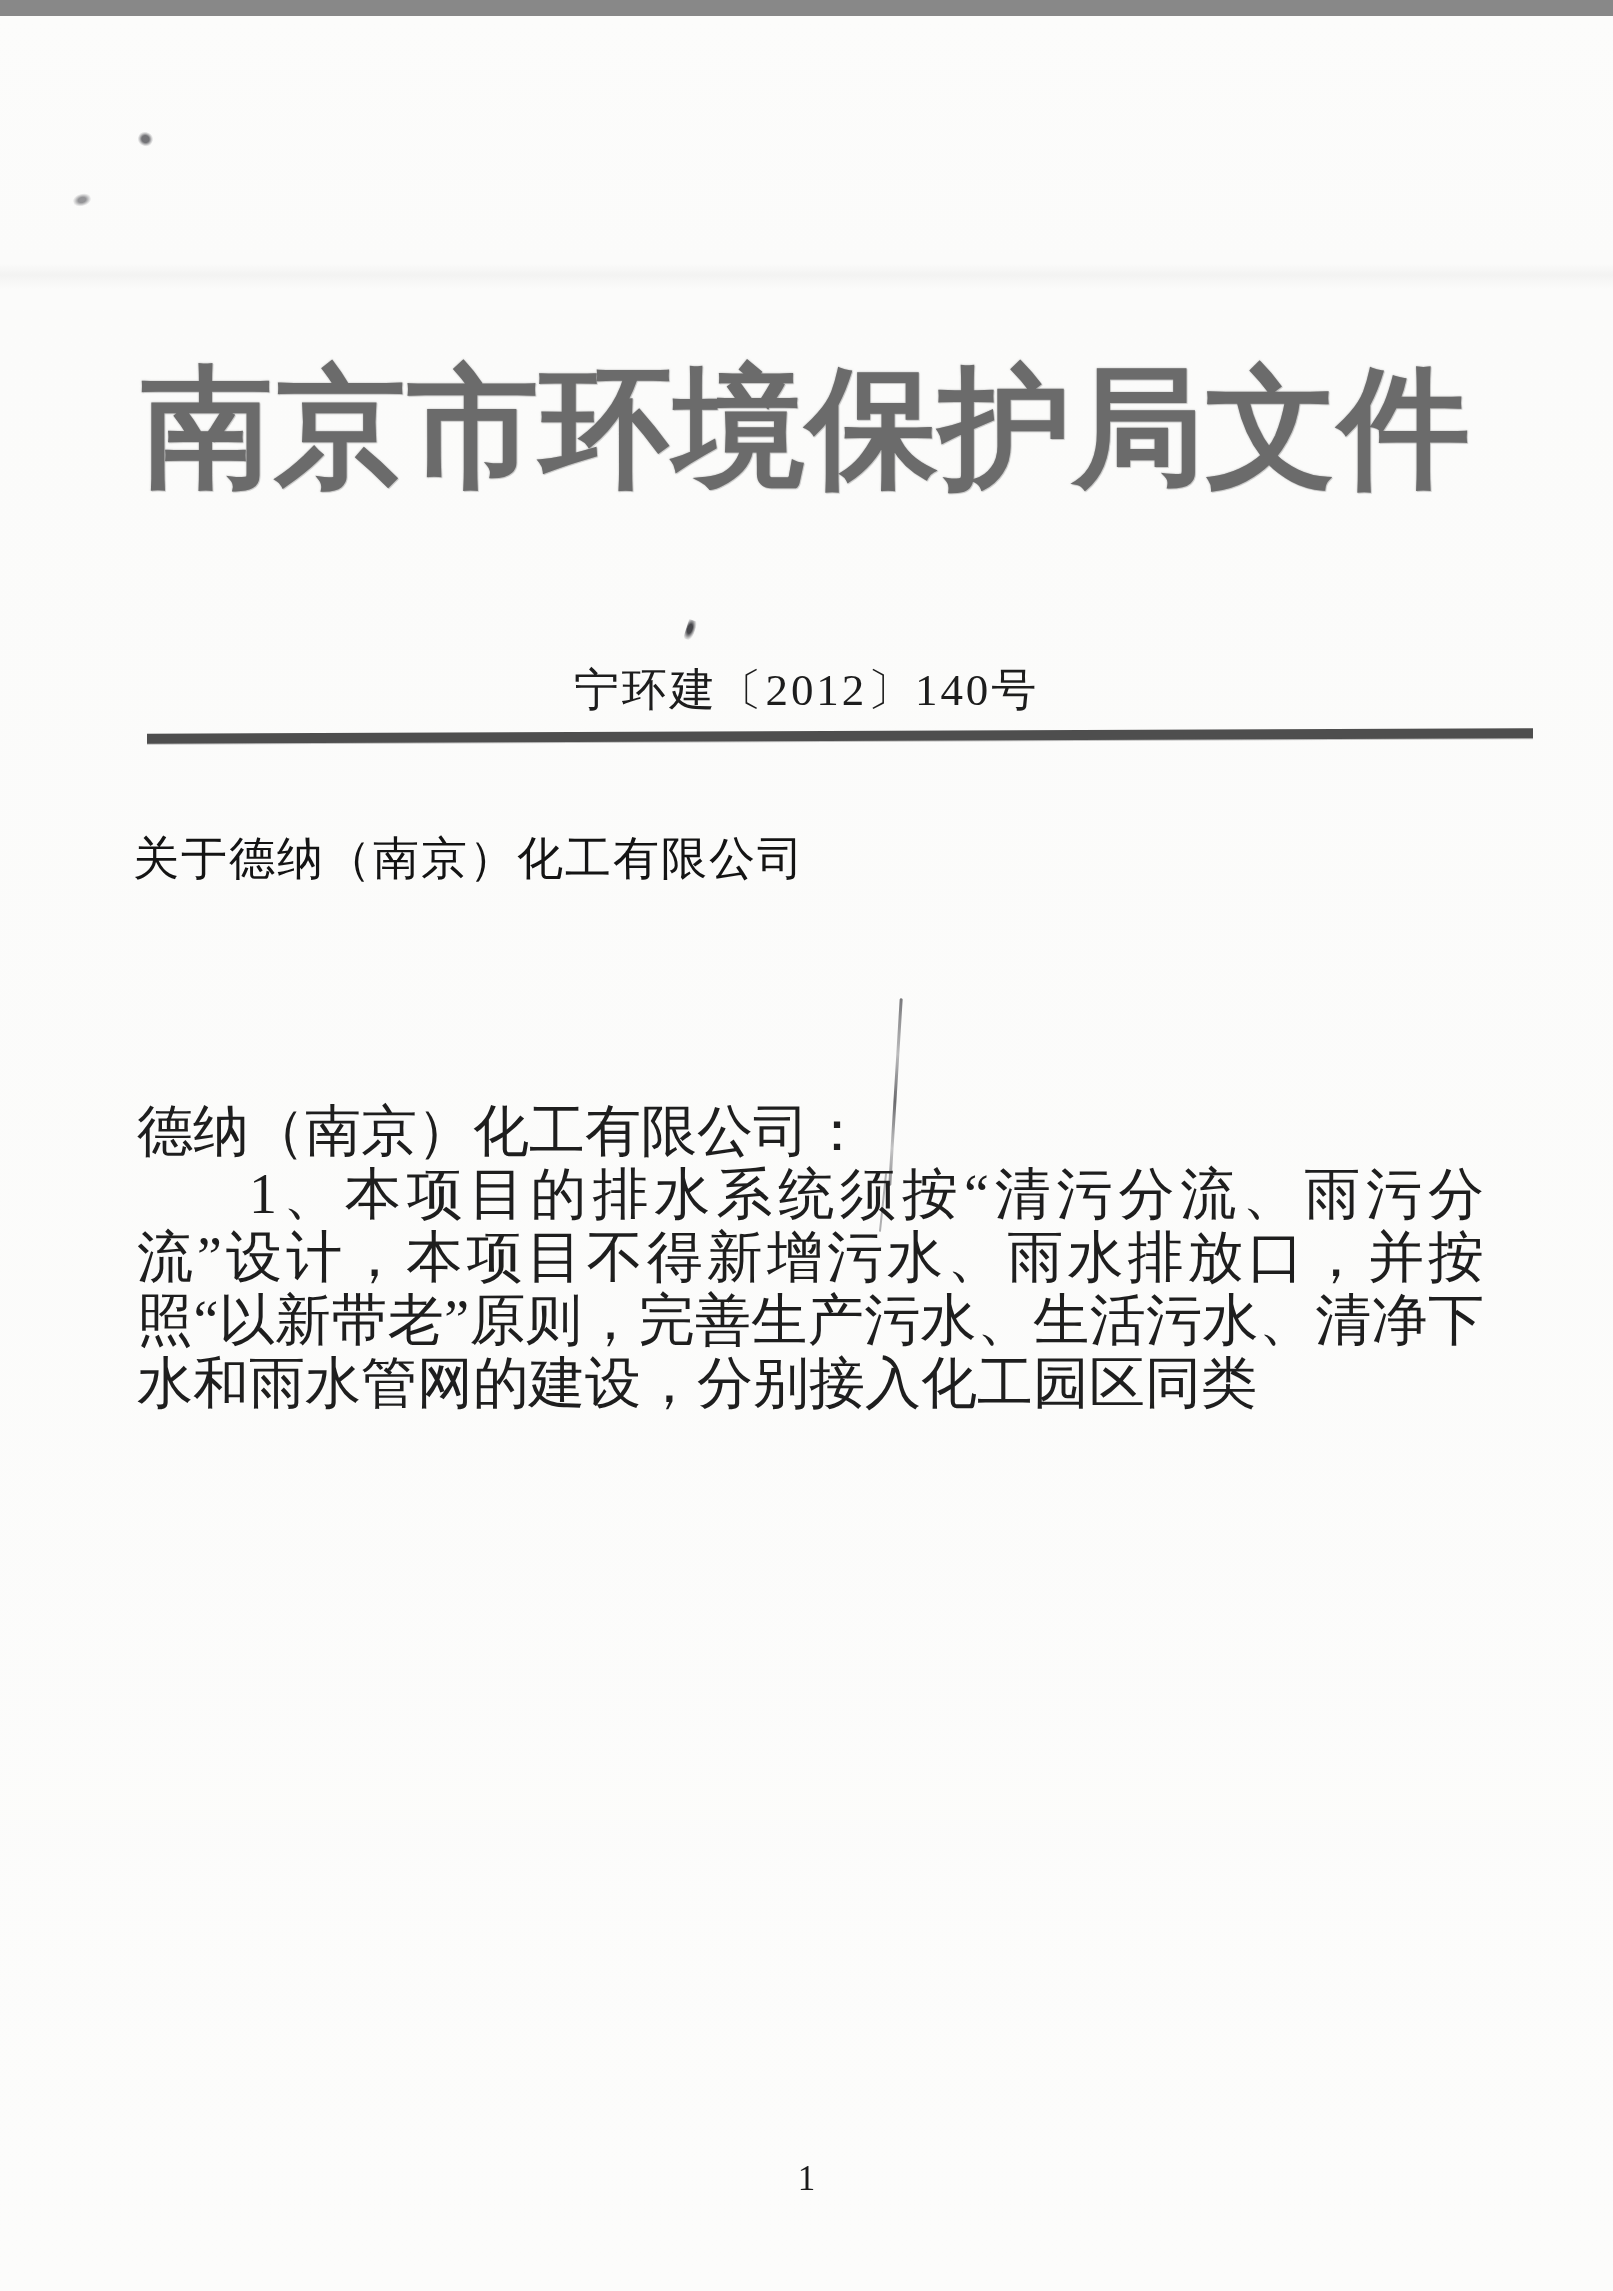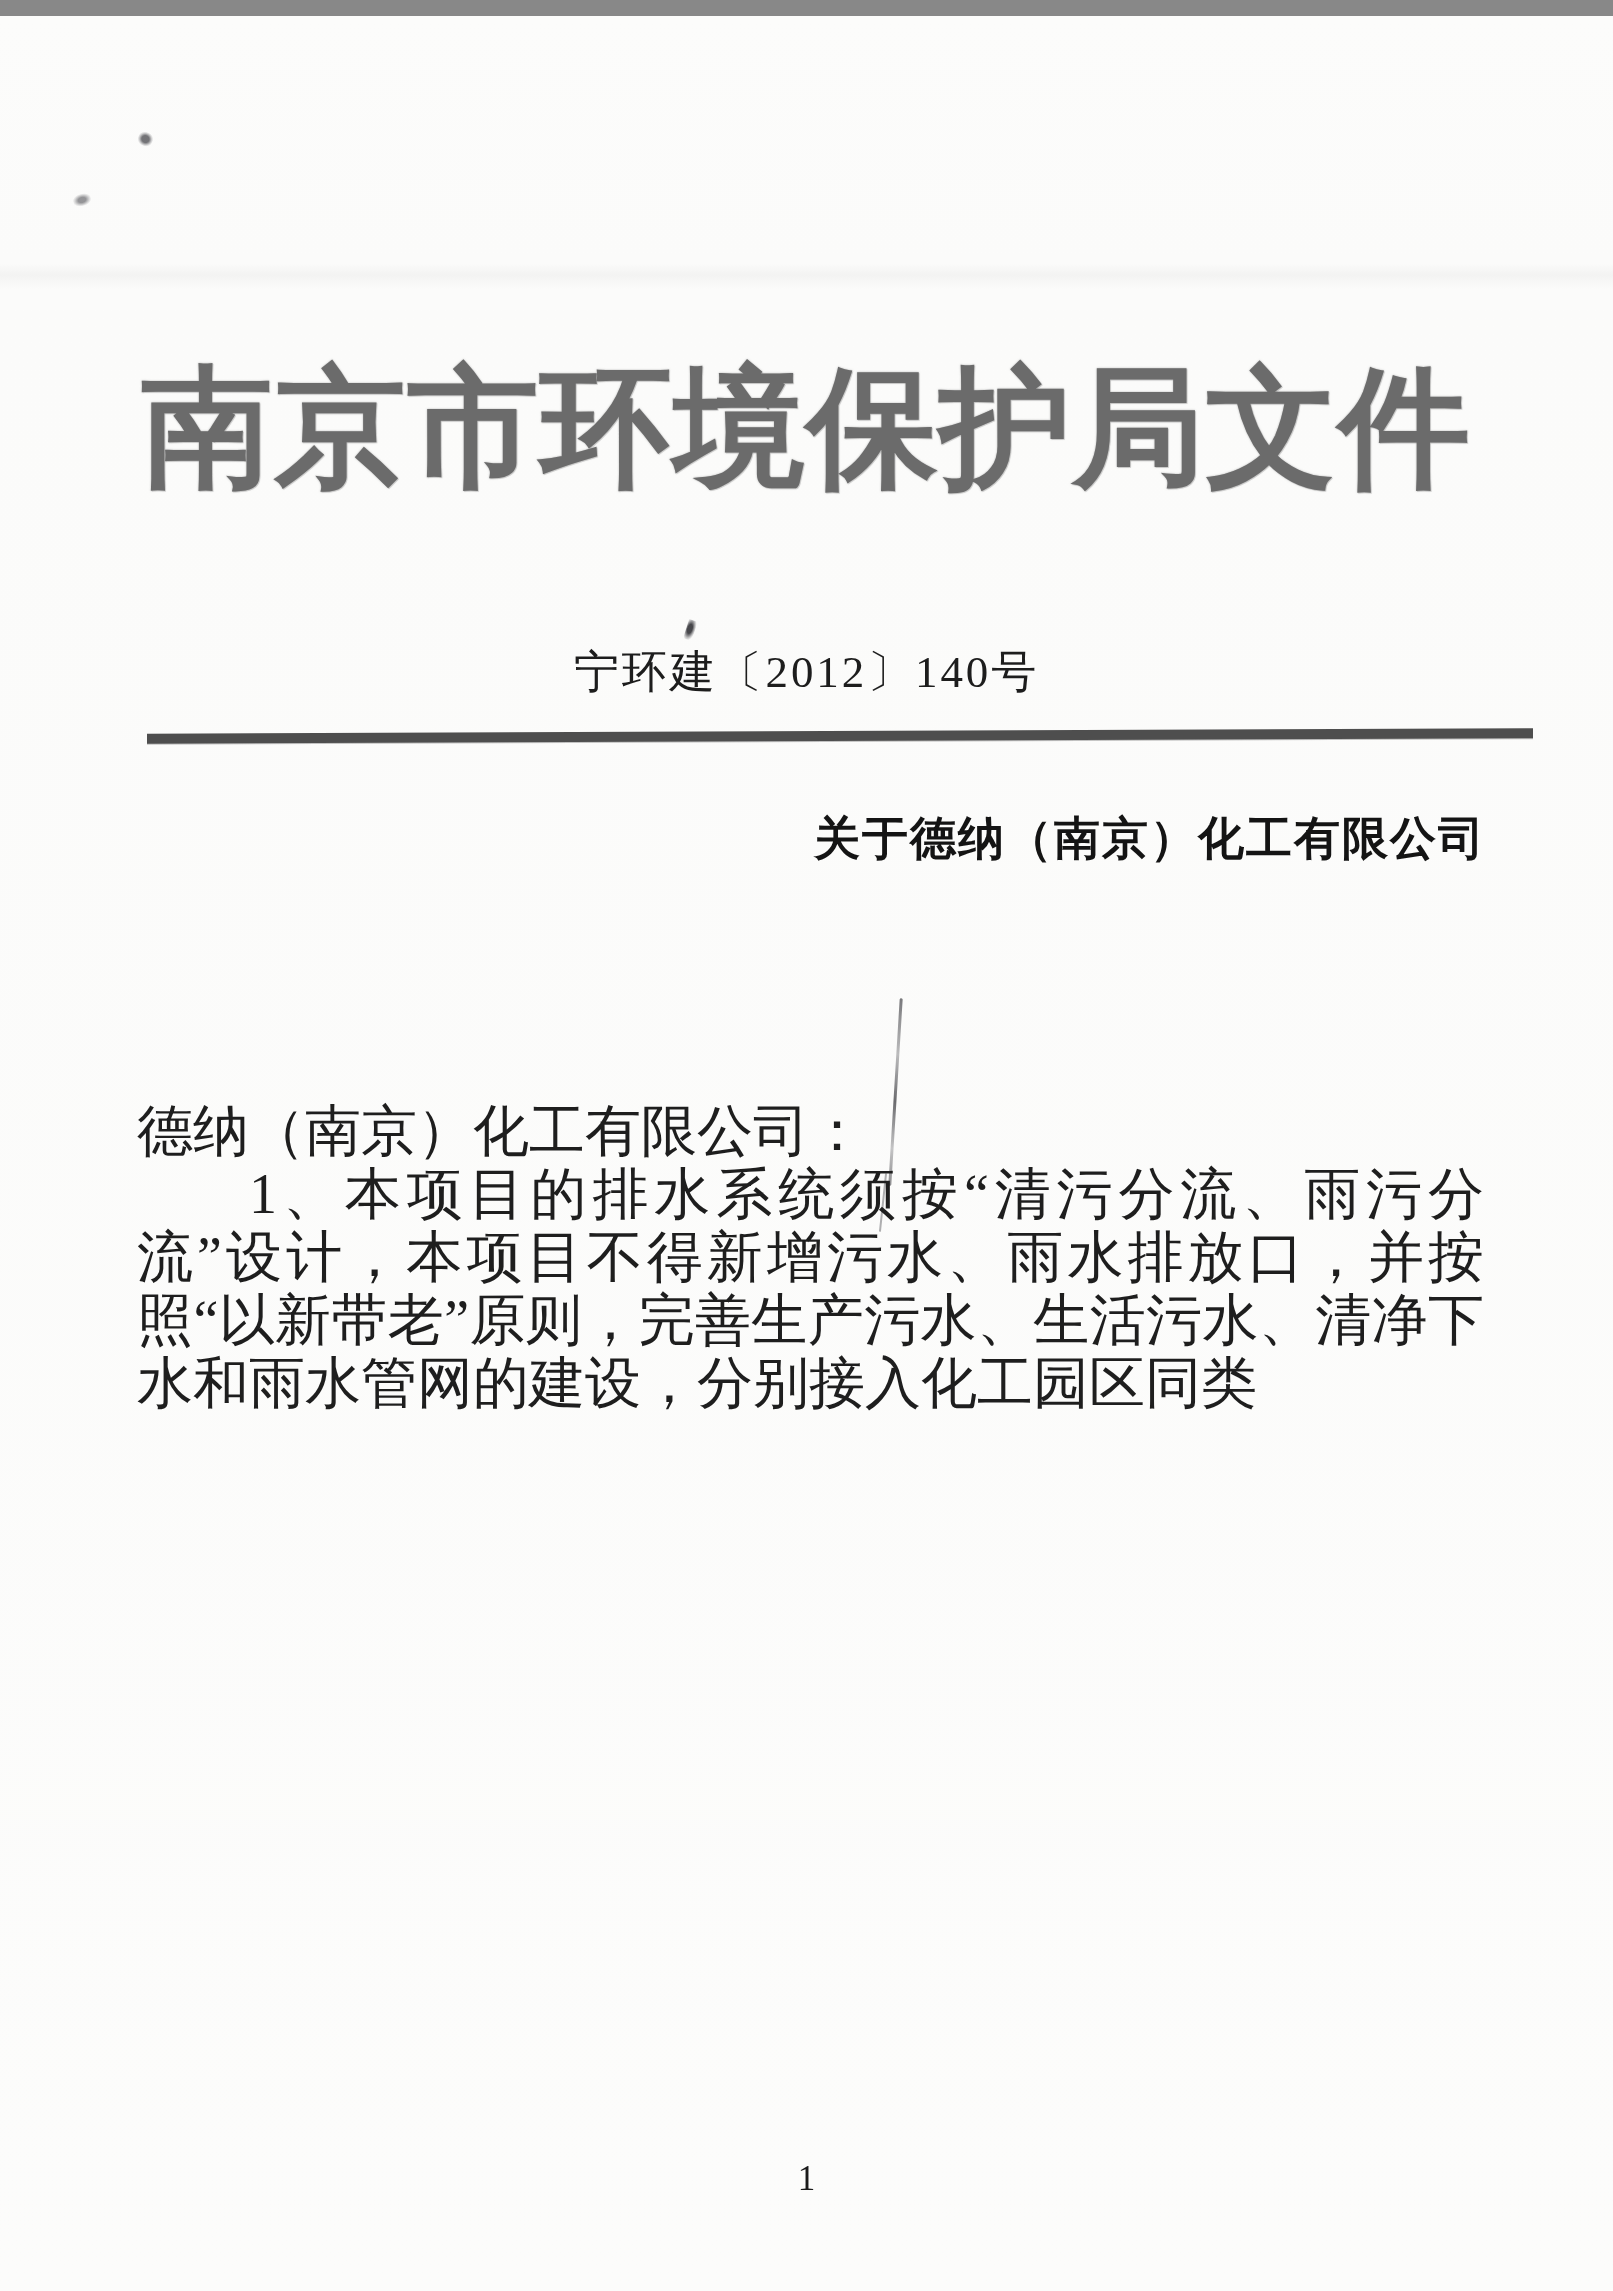--- a/index.html
+++ b/index.html
@@ -29,21 +29,21 @@
     font-size: 131px;
     line-height: 155px;
     font-weight: 700;
     color: #6b6b6b;
     text-shadow: 0 0 2px rgba(108,108,108,0.55), 1px 1px 0 rgba(120,120,120,0.25);
     letter-spacing: 2px;
     white-space: nowrap;
   }
   .doc-number {
     position: absolute;
-    top: 626px;
+    top: 644px;
     left: 0;
     width: 100%;
     text-align: center;
     font-size: 45px;
     line-height: 61px;
     color: #1d1d1d;
     letter-spacing: 2.9px;
     white-space: nowrap;
   }
   .rule {
@@ -51,25 +51,25 @@
     top: 715px;
     left: 147px;
     width: 1386px;
     height: 9.8px;
     background: #4e4e4e;
     box-shadow: 0 1px 0 rgba(90,90,90,0.35);
     transform: rotate(-0.22deg);
   }
   .subject {
     position: absolute;
-    top: 784px;
+    top: 804px;
     left: 133px;
     width: 1353px;
-    text-align: right;
-    font-weight: 700;
+    text-align: left;
+    font-weight: 400;
     color: #141414;
   }
   .subject-line {
     font-size: 46px;
     line-height: 77px;
     letter-spacing: 2px;
     white-space: nowrap;
   }
   .body-text {
     position: absolute;

